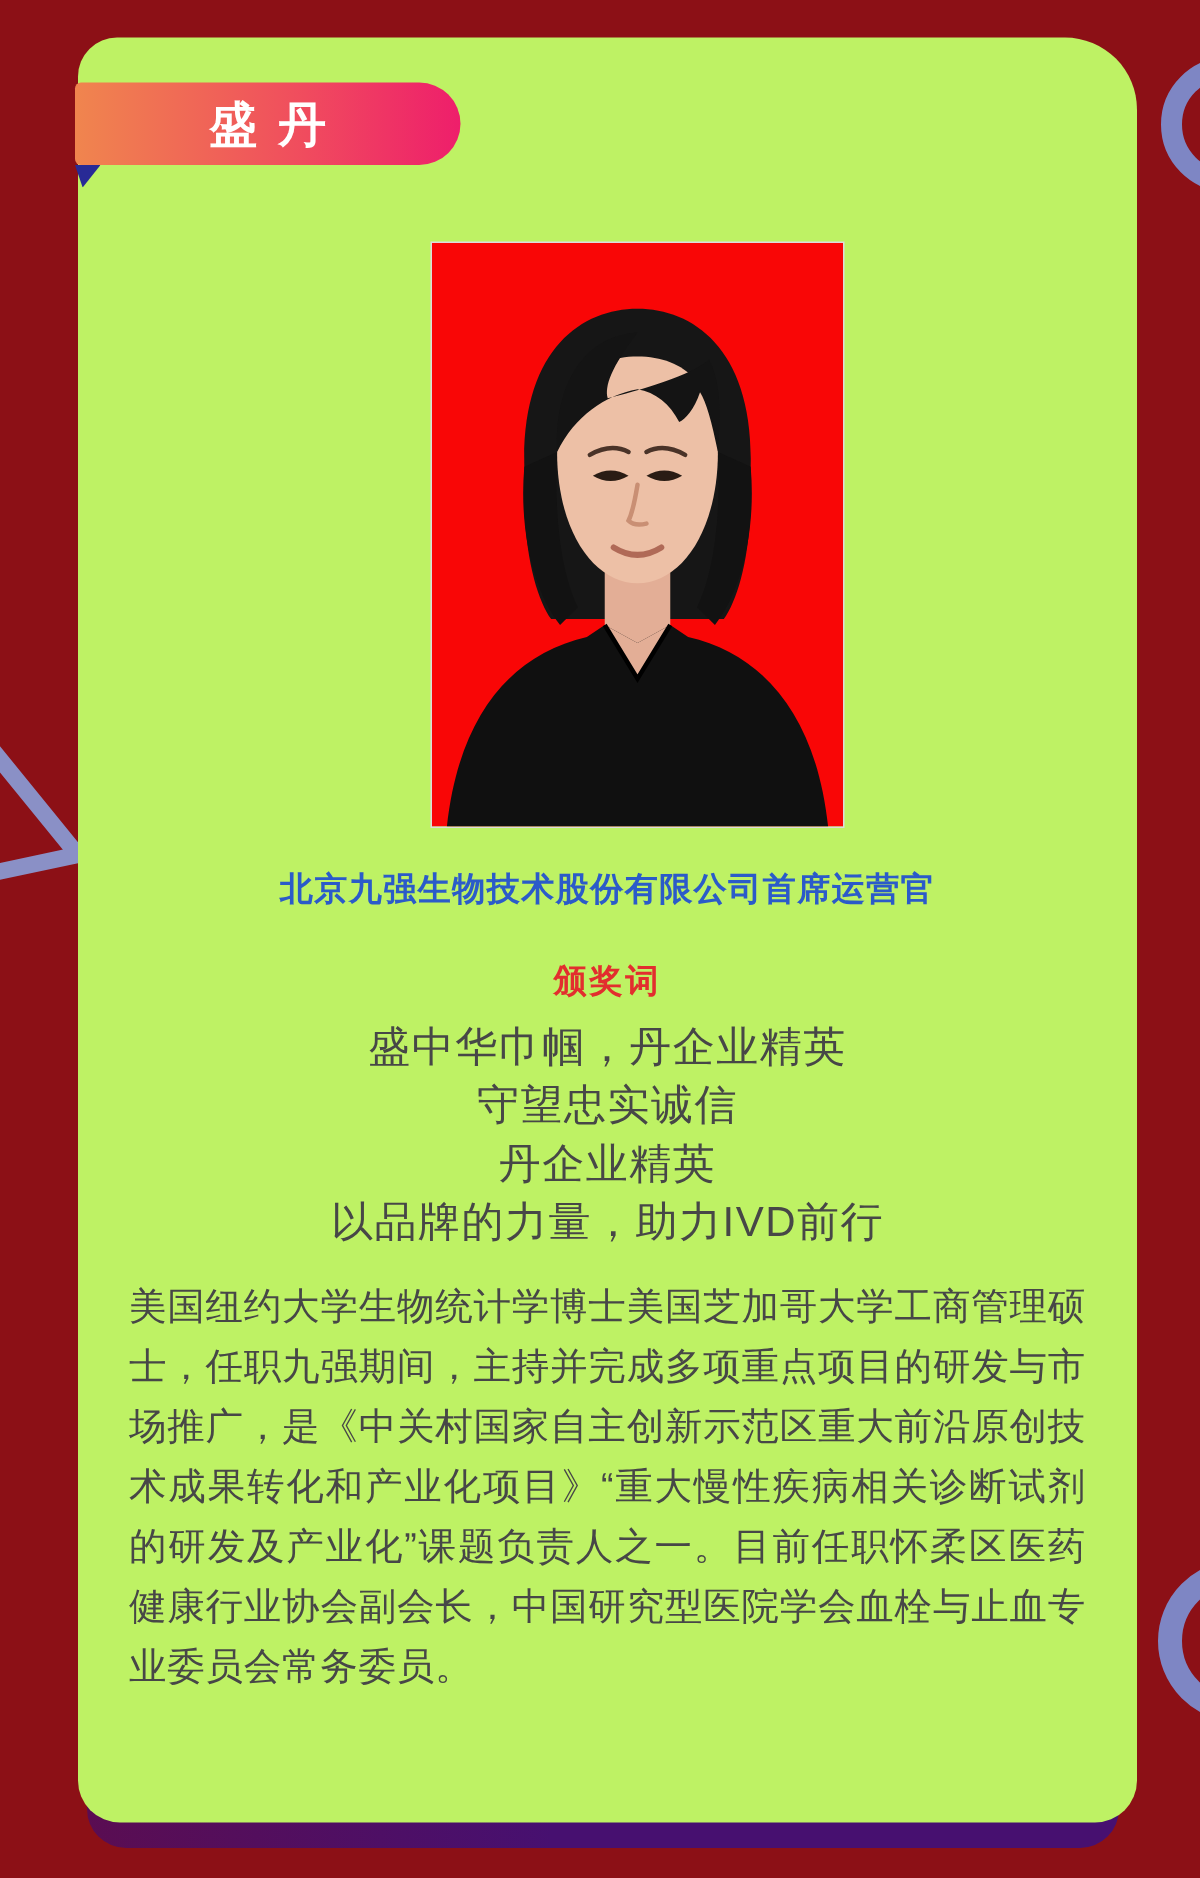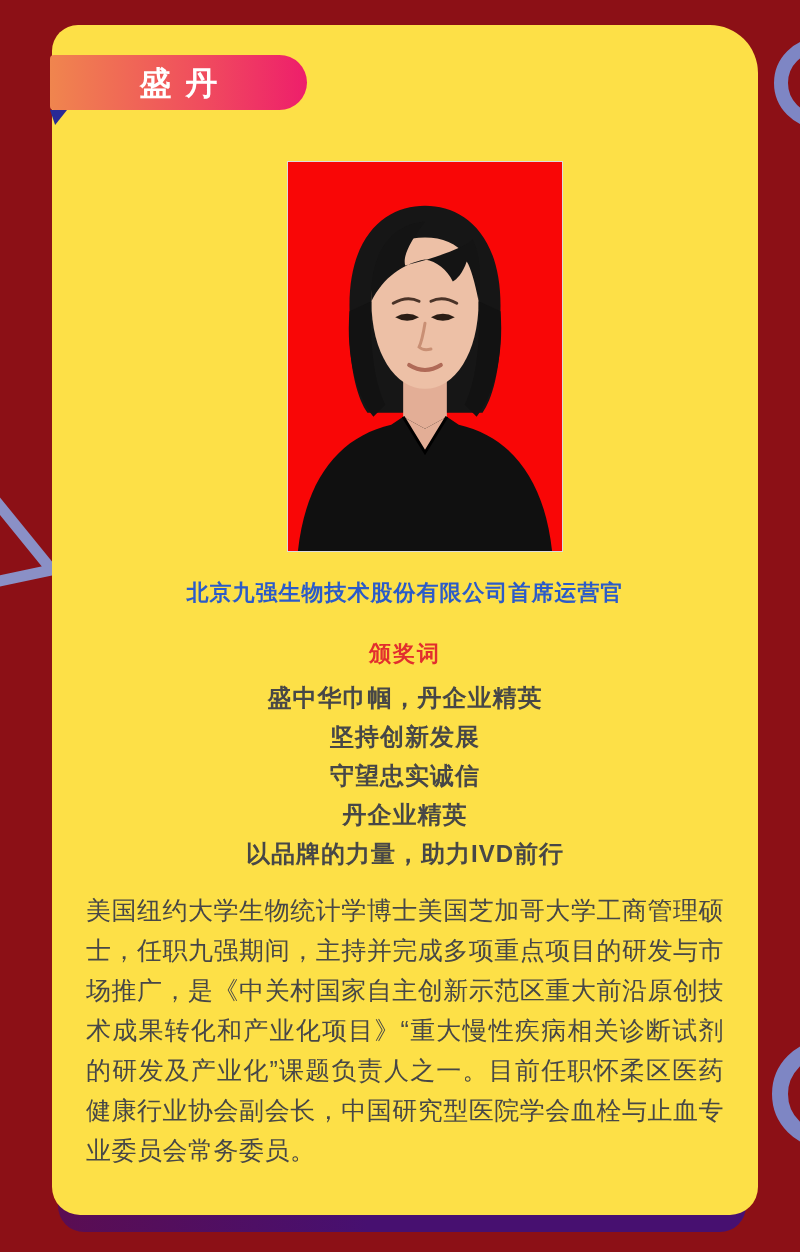--- a/index.html
+++ b/index.html
@@ -37,21 +37,21 @@
     z-index: 2;
   }
 
   
   .card {
     position: absolute;
     left: 52px;
     top: 25px;
     width: 706px;
     height: 1190px;
-    background: #fde047;
+    background: #bef264;
     border-radius: 26px 48px 28px 28px;
     z-index: 3;
   }
 
   
   .badge {
     position: absolute;
     left: -2px;
     top: 30px;
     width: 257px;
@@ -113,22 +113,22 @@
     font-weight: 700;
     letter-spacing: 2px;
   }
   .heading-award { margin-top: 31px; }
   .heading-intro { margin-top: 17px; }
 
   .award-lines {
     margin-top: 9px;
     text-align: center;
     color: #474747;
-    font-size: 24px;
-    font-weight: 700;
+    font-size: 28px;
+    font-weight: 400;
     line-height: 39px;
     letter-spacing: 1px;
   }
 
   .intro-body {
     margin: 17px auto 16px;
     width: 638px;
     color: #474747;
     font-size: 25px;
     font-weight: 400;
@@ -193,21 +193,20 @@
         <path d="M116,256 L138,292 L160,256" stroke="#000" stroke-width="3" fill="none"></path>
       </svg>
     </div>
 
     <div class="company-title">北京九强生物技术股份有限公司首席运营官</div>
 
     <div class="section-heading heading-award">颁奖词</div>
 
     <div class="award-lines">
       <div>盛中华巾帼，丹企业精英</div>
-      <div>坚持创新发展</div>
       <div>守望忠实诚信</div>
       <div>丹企业精英</div>
       <div>以品牌的力量，助力IVD前行</div>
     </div>
 
 
     <div class="intro-body">美国纽约大学生物统计学博士美国芝加哥大学工商管理硕士，任职九强期间，主持并完成多项重点项目的研发与市场推广，是《中关村国家自主创新示范区重大前沿原创技术成果转化和产业化项目》“重大慢性疾病相关诊断试剂的研发及产业化”课题负责人之一。目前任职怀柔区医药健康行业协会副会长，中国研究型医院学会血栓与止血专业委员会常务委员。</div>
 
   </div>
 </div>

